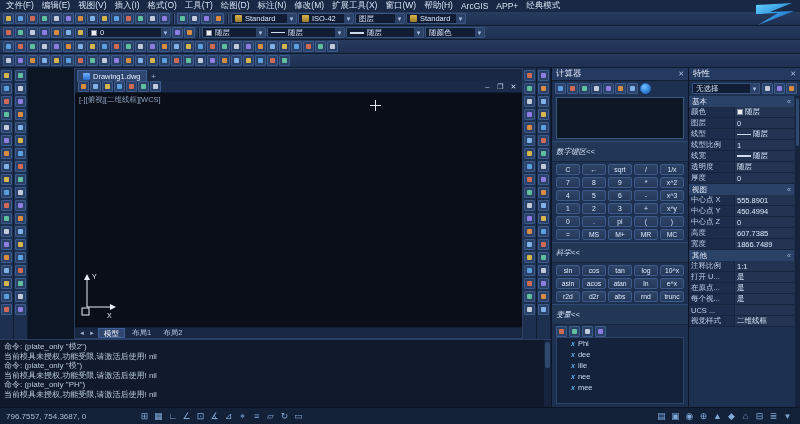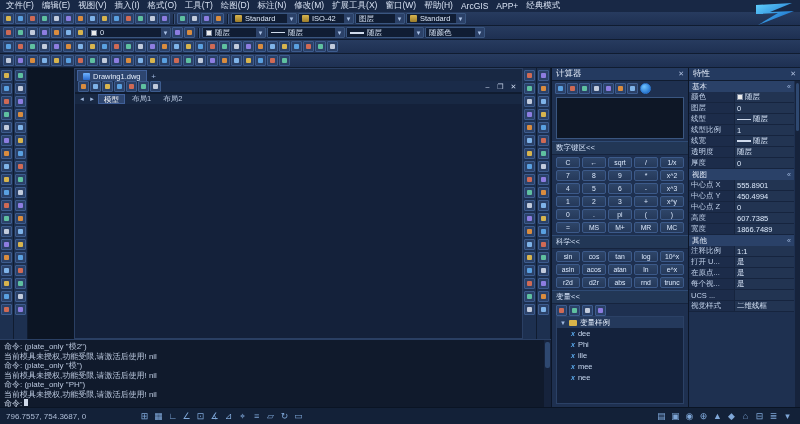--- a/index.html
+++ b/index.html
@@ -88,22 +88,22 @@
   .side-panel { background:#1e3050; border-left:1px solid #0c1628; display:flex;
     flex-direction:column; font-size:7.5px; color:#d5e2f4; flex:0 0 auto; }
   .calc-panel { width:137px; }
   .props-panel { width:112px; }
   .panel-title { height:13px; background:#243a60; border-bottom:1px solid #101c30;
     display:flex; align-items:center; padding:0 4px; color:#e6eefb; font-size:8.5px; gap:3px; }
   .panel-title .px { margin-left:auto; color:#aebfdd; font-size:7px; }
   .calc-toolbar { height:14px; display:flex; align-items:center; gap:2px; padding:0 3px; }
   .icon.round { border-radius:50%; background:radial-gradient(circle at 35% 30%,#6fc2ff,#1360c0); border-color:#2d77cf; }
   .calc-display { height:42px; margin:2px 4px; background:#0e1726; border:1px solid #3a5680; }
-  .sec-h { height:14px; background:#223756; border-top:1px solid #2e4a74; border-bottom:1px solid #16243e;
-    display:flex; align-items:center; padding:0 4px; color:#d2e0f6; flex:0 0 auto; }
+  .sec-h { height:21px; background:#223756; border-top:1px solid #2e4a74; border-bottom:1px solid #16243e;
+    display:flex; align-items:center; padding:0 4px; color:#d2e0f6; flex:0 0 auto;font-style:italic; }
   .btn-grid { display:grid; grid-template-columns:repeat(5,1fr); gap:2px; padding:2px 4px; }
   .cbtn { height:11px; background:linear-gradient(#2e4568,#25395a); border:1px solid #3c5a8a;
     border-radius:2px; color:#dbe8fc; font-size:6.8px; display:flex; align-items:center;
     justify-content:center; overflow:hidden; white-space:nowrap; }
   .vars-toolbar { height:12px; display:flex; gap:2px; padding:0 4px; align-items:center; }
   .vars-tree { flex:1; margin:0 4px 3px; background:#14223c; border:1px solid #2b4166; overflow:hidden; }
   .tree-group { display:flex; align-items:center; gap:3px; height:11px; padding:0 3px;
     background:#24395c; color:#e2ebf9; }
   .tree-group .tcaret { font-size:6px; color:#9fb7dd; }
   .folder { width:8px; height:6px; background:#d8b44a; border-radius:1px; }
@@ -626,20 +626,37 @@
                   </div>
                   <div class="icon">
                     <div class="g" style="background: rgb(194, 203, 220);"></div>
                   </div>
                 </div>
               <div class="spacer"></div>
               <span class="winbtn">–</span>
               <span class="winbtn">❐</span>
               <span class="winbtn">✕</span>
             </div>
+            <div class="canvas">
+              <div class="vp-label">[-][俯视][二维线框][WCS]</div>
+              <div class="crosshair"></div>
+              <div class="ucs">
+                <svg width="42" height="52" viewBox="0 0 42 52">
+                  <g stroke="#e8eef8" stroke-width="1" fill="none">
+                    <line x1="8" y1="40" x2="8" y2="10"></line>
+                    <path d="M5 13 L8 7 L11 13" fill="#e8eef8" stroke="none"></path>
+                    <line x1="8" y1="40" x2="34" y2="40"></line>
+                    <path d="M31 37 L37 40 L31 43" fill="#e8eef8" stroke="none"></path>
+                    <rect x="3" y="41" width="7" height="7"></rect>
+                  </g>
+                  <text x="13" y="12" font-size="7" fill="#e8eef8">Y</text>
+                  <text x="28" y="51" font-size="7" fill="#e8eef8">X</text>
+                </svg>
+              </div>
+            </div>
             <div class="layouttabs">
               <span class="lnav">◂</span>
               <span class="lnav">▸</span>
               <span style="display:flex;gap:2px;">
                   <span class="ltab active">模型</span>
                   <span class="ltab">布局1</span>
                   <span class="ltab">布局2</span>
                 </span>
             </div>
           </div>
@@ -769,21 +786,20 @@
 
       <div class="cmdline">
         <div>
             <div class="cmd-line">命令: (plate_only "模2")</div>
             <div class="cmd-line">当前模具未授权,功能受限,请激活后使用! nil</div>
             <div class="cmd-line">命令: (plate_only "模")</div>
             <div class="cmd-line">当前模具未授权,功能受限,请激活后使用! nil</div>
             <div class="cmd-line">命令: (plate_only "PH")</div>
             <div class="cmd-line">当前模具未授权,功能受限,请激活后使用! nil</div>
           </div>
-        <div class="cmd-prompt"><span>命令:</span><span class="caret-block"></span></div>
         <div class="cmd-scroll">
             <div class="thumb"></div>
           </div>
       </div>
     </div>
 
     <div class="side-panel calc-panel">
       <div class="panel-title">
         <span>计算器</span>
         <span class="px">✕</span>
@@ -875,52 +891,64 @@
             <div class="g" style="background: rgb(95, 192, 160);"></div>
           </div>
           <div class="icon">
             <div class="g" style="background: rgb(194, 203, 220);"></div>
           </div>
           <div class="icon">
             <div class="g" style="background: rgb(141, 125, 224);"></div>
           </div>
         </div>
       <div class="vars-tree">
-          <div class="tree-group">
-            <span class="tcaret">▼</span>
-            <span class="folder"></span>
-            <span>变量样例</span>
+          <div class="tree-item">
+            <span class="xico">x</span>
+            <span>Phi</span>
           </div>
           <div class="tree-item">
             <span class="xico">x</span>
             <span>dee</span>
           </div>
           <div class="tree-item">
             <span class="xico">x</span>
-            <span>Phi</span>
+            <span>ille</span>
           </div>
           <div class="tree-item">
             <span class="xico">x</span>
-            <span>ille</span>
+            <span>nee</span>
           </div>
           <div class="tree-item">
             <span class="xico">x</span>
             <span>mee</span>
-          </div>
-          <div class="tree-item">
-            <span class="xico">x</span>
-            <span>nee</span>
           </div>
         </div>
     </div>
 
     <div class="side-panel props-panel">
       <div class="panel-title">
         <span>特性</span>
         <span class="px">✕</span>
+      </div>
+      <div class="selector-row">
+        <div class="combo">
+          <span>无选择</span>
+          <span class="caret">▼</span>
+        </div>
+        <div class="icons">
+            <div class="icon">
+              <div class="g" style="background: rgb(194, 203, 220);"></div>
+            </div>
+            <div class="icon">
+              <div class="g" style="background: rgb(141, 125, 224);"></div>
+            </div>
+            <div class="icon">
+              <div class="g" style="background: rgb(217, 140, 63);"></div>
+            </div>
+          </div>
       </div>
       <div class="props-body">
         <div>
             <div class="psec-h">
               <span>基本</span>
               <span class="chev">«</span>
             </div>
             <div class="prow">
               <div class="plabel">颜色</div>
               <div class="pvalue">

